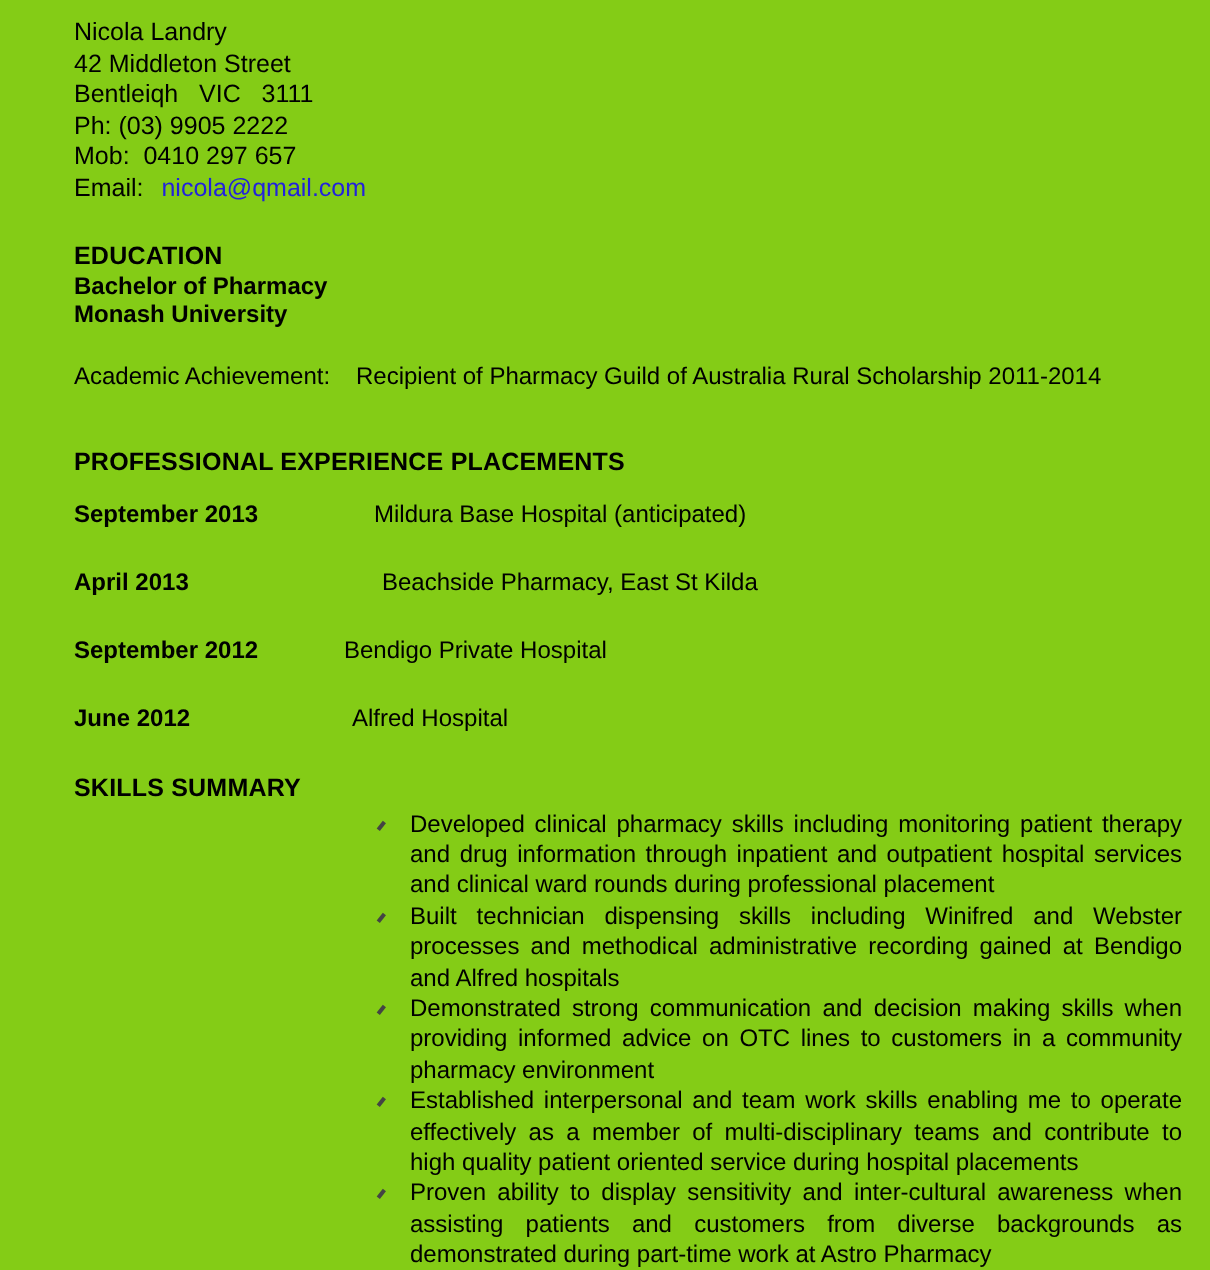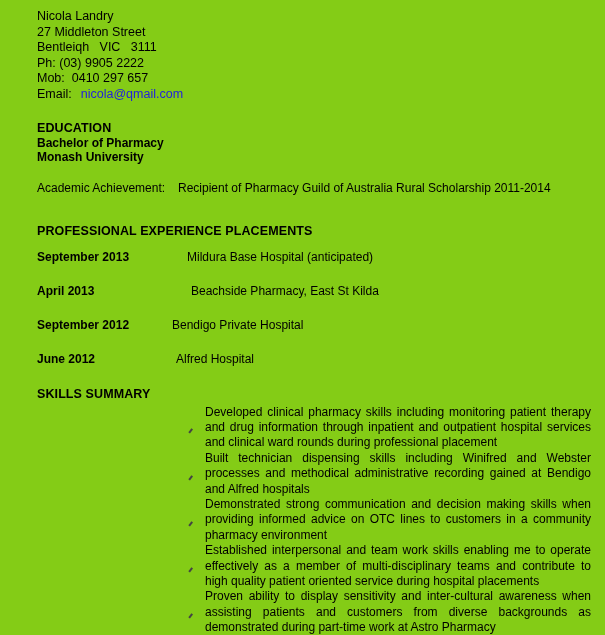--- a/index.html
+++ b/index.html
@@ -51,21 +51,21 @@
   .exp-date { width: 141px; flex: none; font-weight: bold; }
   .exp-place { font-weight: normal; }
   .exp-row.r0 .exp-place { padding-left: 9px; }
   .exp-row.r1 .exp-place { padding-left: 13px; }
   .exp-row.r2 .exp-place { padding-left: 0px; margin-left: -6px; }
   .exp-row.r3 .exp-place { padding-left: 0px; margin-left: -2px; }
 
   
   .section-skills { margin-top: 13px; }
   .skills-list { margin-top: 3px; padding-left: 151px; }
-  .skill-item { display: flex; align-items: center; }
+  .skill-item { display: flex; }
   .bullet-mark {
     flex: none;
     width: 17px;
     padding-top: 7px;
   }
   .bullet-mark i {
     display: block;
     width: 5px;
     height: 1.6px;
     background: #444444;
@@ -78,21 +78,21 @@
     width: 388px;
   }
 </style>
 </head>
 <body>
 
 <div class="page">
 
   <div class="contact">
     <span class="line">Nicola Landry</span>
-    <span class="line">27 Middleton Street</span>
+    <span class="line">42 Middleton Street</span>
     <span class="line pre">Bentleiqh   VIC   3111</span>
     <span class="line">Ph: (03) 9905 2222</span>
     <span class="line pre">Mob:  0410 297 657</span>
     <span class="email-line">
       <span class="email-label">Email:</span><a class="email-link" href="#">nicola@qmail.com</a>
     </span>
   </div>
 
   <div class="section-education">
     <div class="heading">EDUCATION</div>

